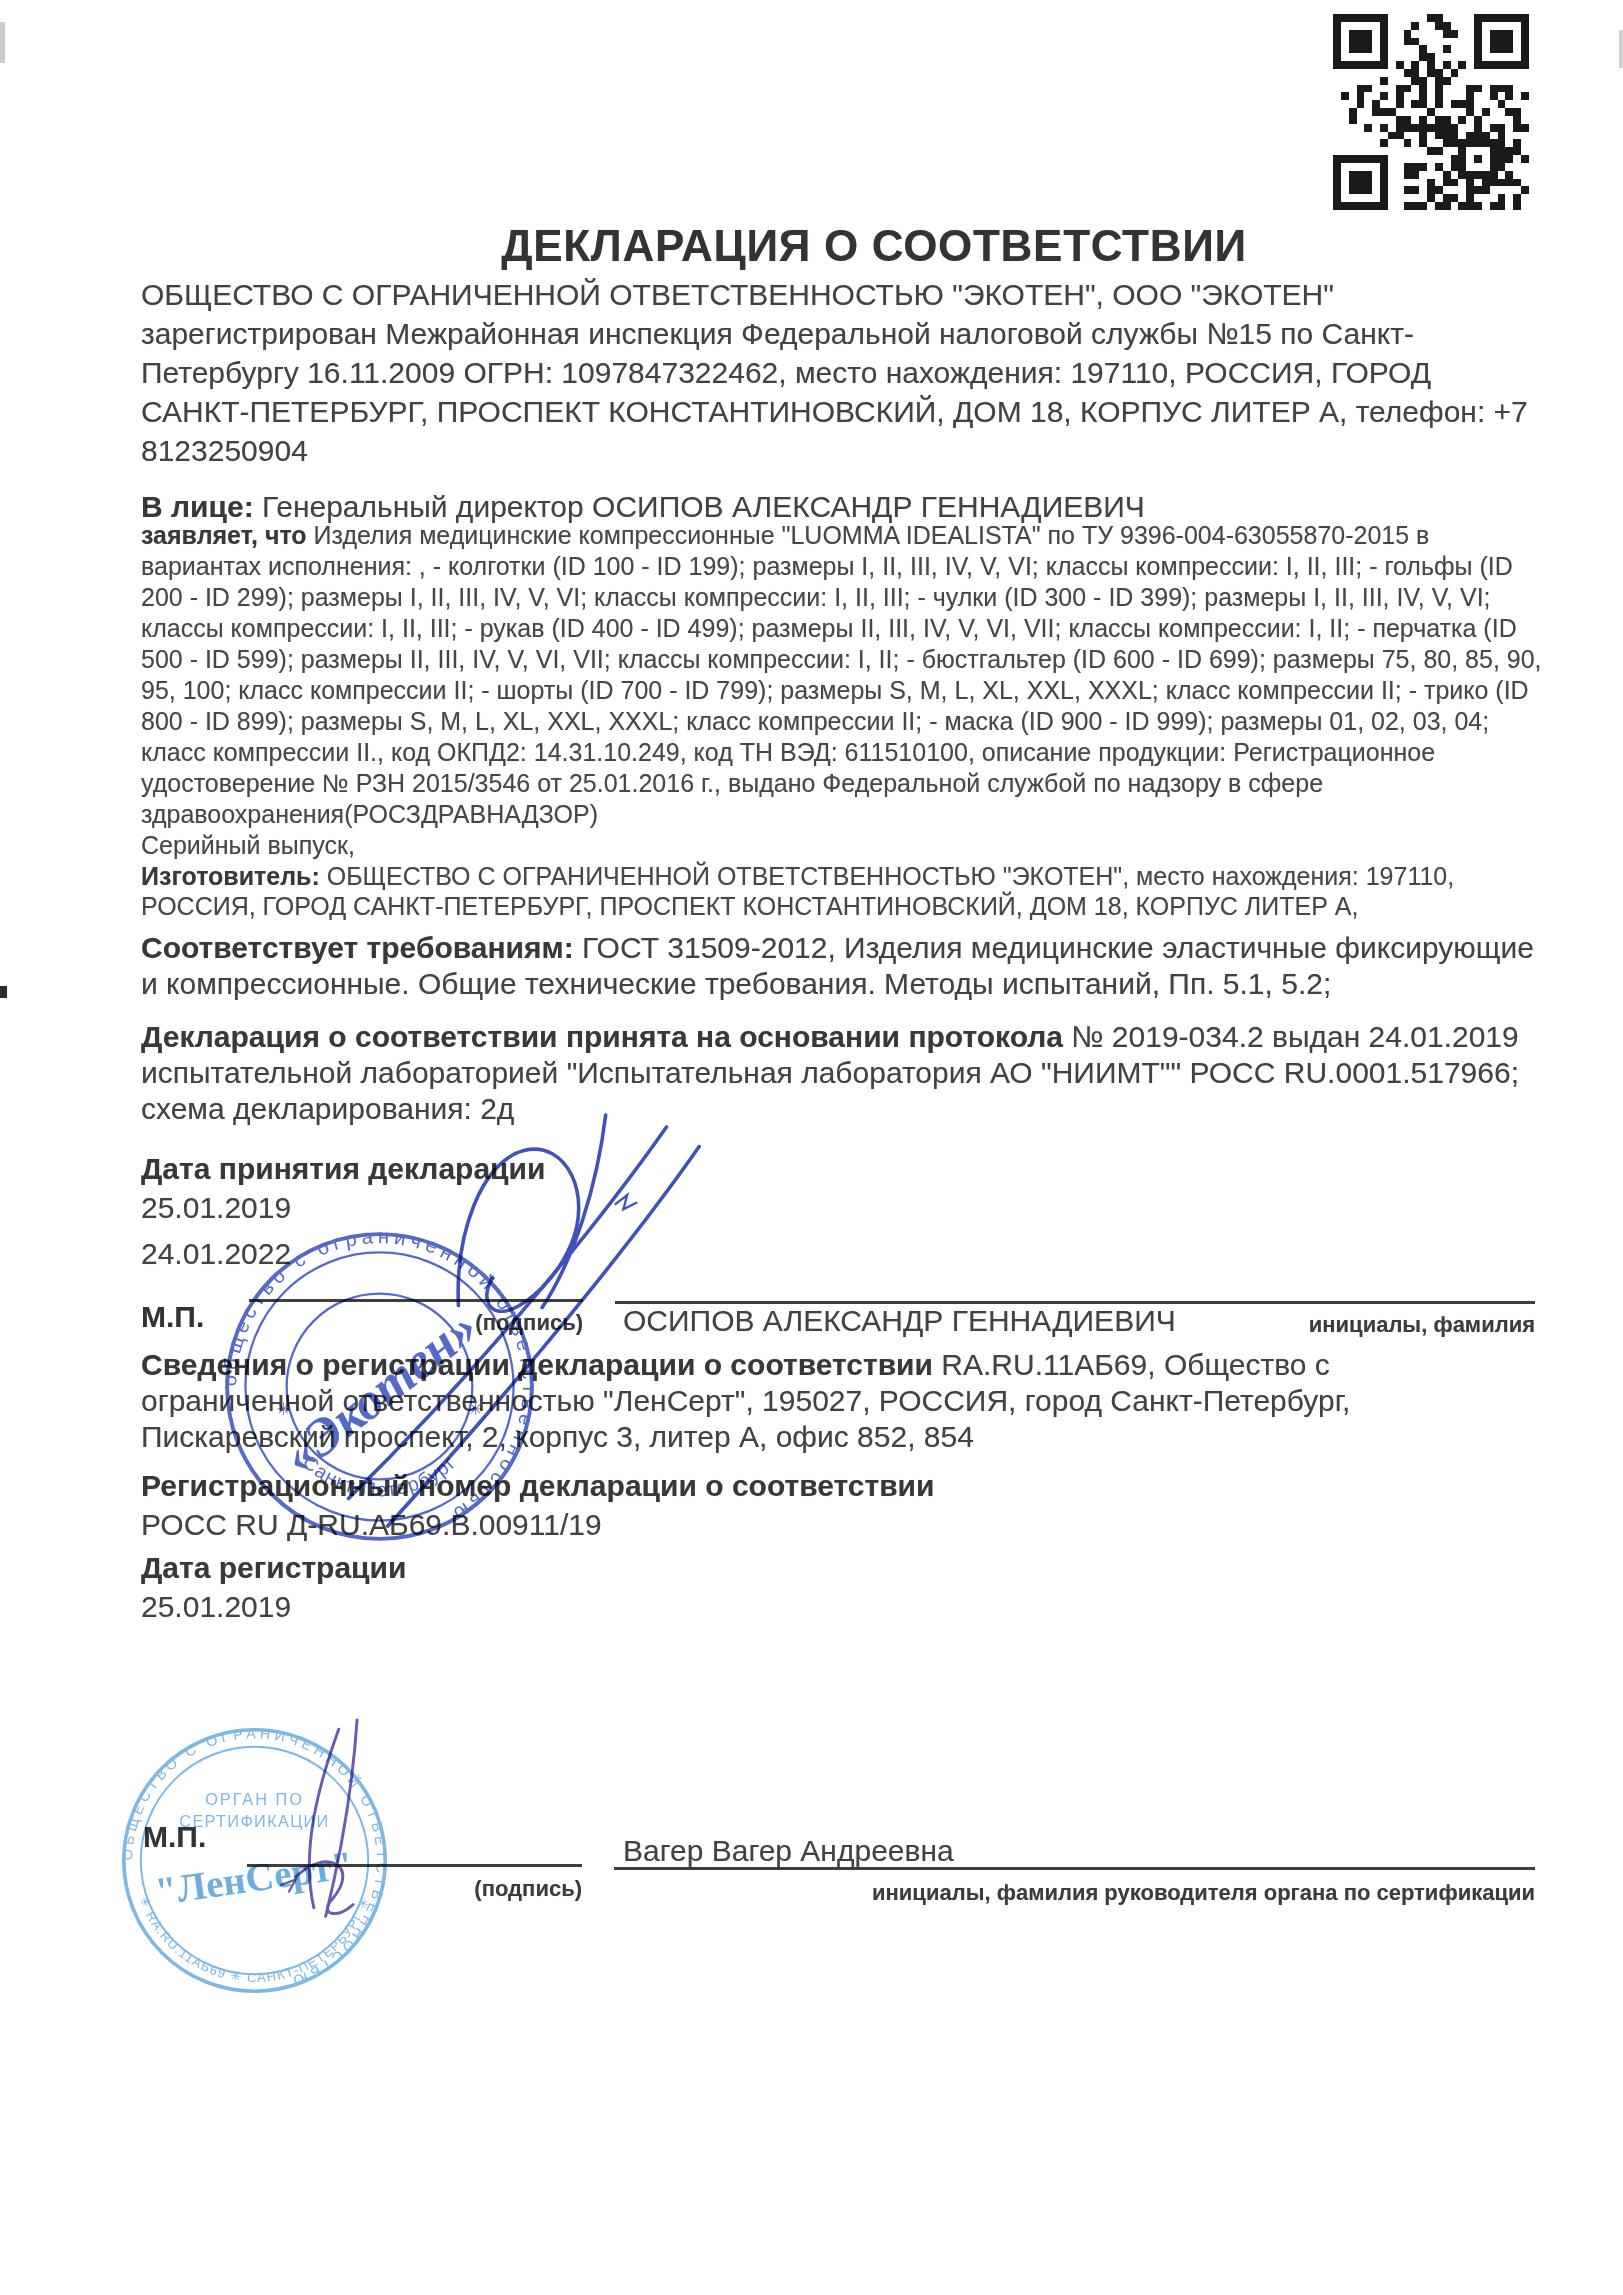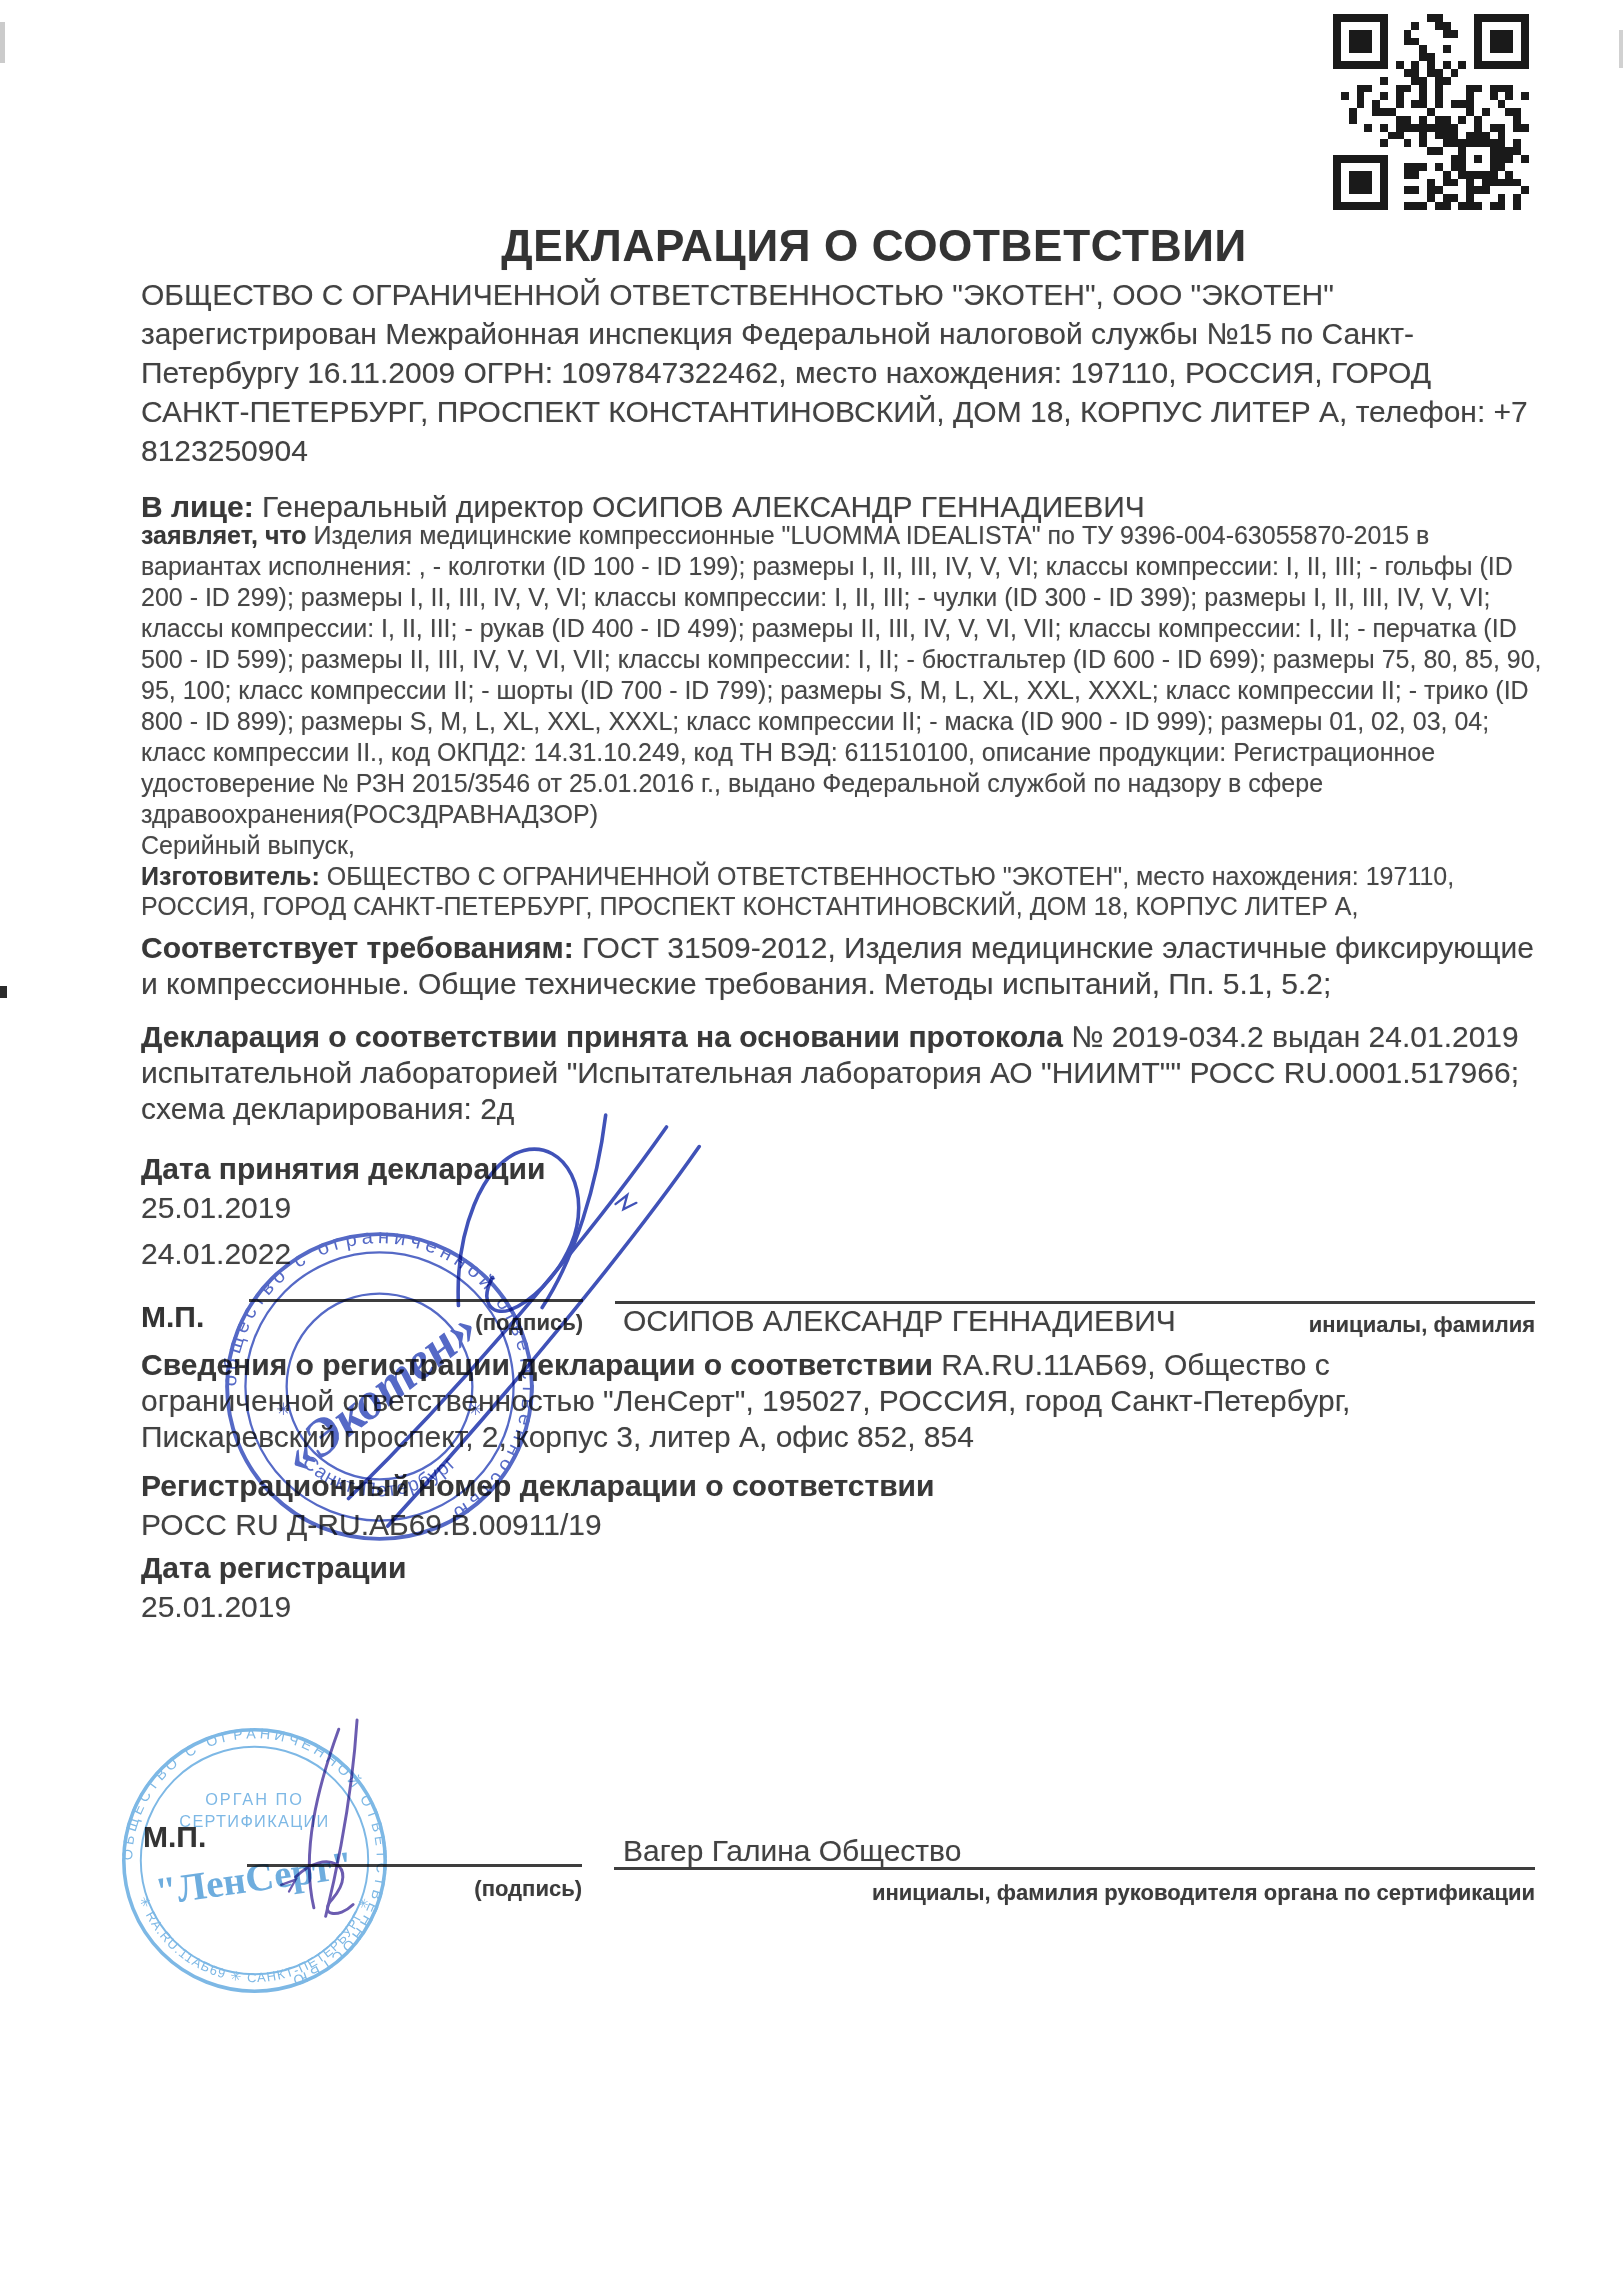--- a/index.html
+++ b/index.html
@@ -403,21 +403,21 @@
     <path d="M 638,32 C 520,200 335,420 152,600"></path>
     <path d="M 688,62 C 572,228 385,452 212,642"></path>
     <path d="M 560,150 l 18,-14 l -6,22 l 20,-10" stroke-width="3.5"></path>
   </g>
 </svg>
 
 <div class="abs mp scan" style="left:143px;top:1820px;">М.П.</div>
 
 <div class="sigline" style="left:247px;top:1864px;width:335px;"></div>
 <div class="sigline" style="left:614px;top:1867px;width:921px;"></div>
-<div class="abs tL scan" style="left:623px;top:1831px;">Вагер Галина Общество</div>
+<div class="abs tL scan" style="left:623px;top:1831px;">Вагер Вагер Андреевна</div>
 <div class="abs cap scan" style="left:247px;top:1876px;width:335px;">(подпись)</div>
 <div class="abs cap scan" style="left:614px;top:1880px;width:921px;">инициалы, фамилия руководителя органа по сертификации</div>
 
 <svg class="abs stamp" style="left:117px;top:1720px;opacity:.95;" width="275" height="281" viewBox="0 0 420 430">
   <g fill="none" stroke="#76B4E4">
     <circle cx="210" cy="215" r="200" stroke-width="5.5"></circle>
     <circle cx="210" cy="215" r="174" stroke-width="3"></circle>
   </g>
   <defs>
     <path id="ln-top" d="M 23,215 A 187,187 0 1 1 397,215 A 187,187 0 1 1 23,215"></path>

